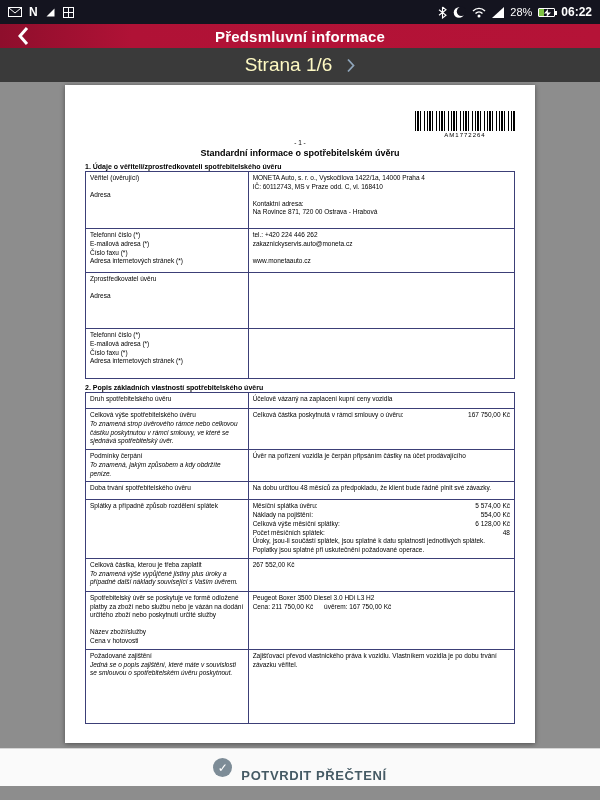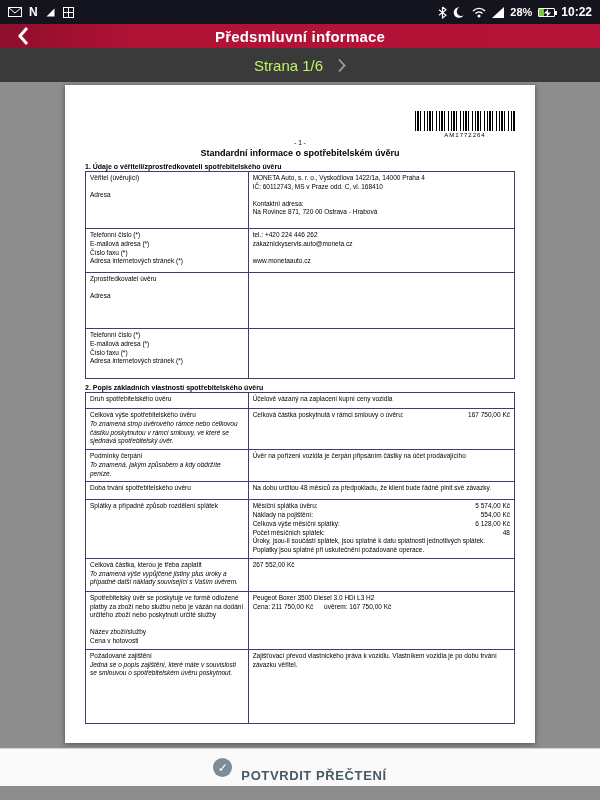--- a/index.html
+++ b/index.html
@@ -3,36 +3,36 @@
 <meta charset="utf-8">
 <style>
   * { margin:0; padding:0; box-sizing:border-box; }
   html,body { width:600px; height:800px; overflow:hidden; }
   body { font-family:"Liberation Sans", sans-serif; background:#8d8d8d; }
 
   
   .status-bar { height:24px; background:#14141f; color:#fff; display:flex; align-items:center; padding:0 8px; }
   .status-left { display:flex; align-items:center; gap:7px; }
   .status-right { margin-left:auto; display:flex; align-items:center; gap:6px; }
-  .sb-text { font-size:11px; color:#fff;font-weight:bold; }
+  .sb-text { font-size:11px; color:#fff; }
   .sb-time { font-size:12px; font-weight:bold; }
   .n-glyph { font-size:12px; font-weight:bold; color:#fff; line-height:1; }
   .battery { width:17px; height:9px; border:1px solid #fff; border-radius:1px; position:relative; display:flex; align-items:stretch; }
   .battery:after { content:""; position:absolute; right:-3px; top:2px; width:2px; height:4px; background:#fff; }
   .battery-fill { width:30%; background:#7ec243; }
   .battery-bolt { position:absolute; left:4px; top:0; width:9px; height:8px; }
 
   
   .app-bar { height:24px; background:linear-gradient(90deg,#8e0e2c 0%,#b01236 22%,#b51337 100%); position:relative; display:flex; align-items:center; }
   .back-btn { width:46px; height:38px; display:flex; align-items:center; justify-content:center; cursor:pointer; }
   .app-title { position:absolute; left:46px; right:46px; text-align:center; color:#fff; font-size:15px; font-weight:bold; letter-spacing:.2px; }
 
   
   .page-nav { height:34px; background:#3a3a3a; display:flex; align-items:center; justify-content:center; gap:14px; }
-  .page-nav-label { color:#bef264; font-size:15px; }
+  .page-nav-label { color:#fef9c3; font-size:19px; }
   .next-btn { display:flex; align-items:center; cursor:pointer; }
 
   
   .doc-area { height:666px; display:flex; justify-content:center; align-items:flex-start; overflow:hidden; }
   .page { width:470px; height:658px; margin-top:3px; background:#fff; box-shadow:0 1px 5px rgba(0,0,0,.45); padding:26px 20px 10px; color:#000; }
 
   .barcode-wrap { width:100px; margin-left:auto; }
   .barcode { height:20px; background:repeating-linear-gradient(90deg,
       #000 0, #000 1px, #fff 1px, #fff 2px,
       #000 2px, #000 4px, #fff 4px, #fff 5px,
@@ -94,21 +94,21 @@
     <svg width="12" height="11" viewBox="0 0 12 11">
       <polygon points="0,11 12,11 12,0" fill="#fff"></polygon>
     </svg>
     <span class="sb-text">28%</span>
     <span class="battery">
       <span class="battery-fill"></span>
       <svg class="battery-bolt" viewBox="0 0 9 8">
         <polygon points="5,0 1,4.5 4,4.5 3.5,8 8,3.5 4.8,3.5" fill="#fff"></polygon>
       </svg>
     </span>
-    <span class="sb-time">10:22</span>
+    <span class="sb-time">06:22</span>
   </div>
 </div>
 
 <div class="app-bar">
   <div class="back-btn">
     <svg width="12" height="20" viewBox="0 0 12 20">
       <polyline points="10,2 3,10 10,18" fill="none" stroke="#fff" stroke-width="3"></polyline>
     </svg>
   </div>
   <div class="app-title">Předsmluvní informace</div>

